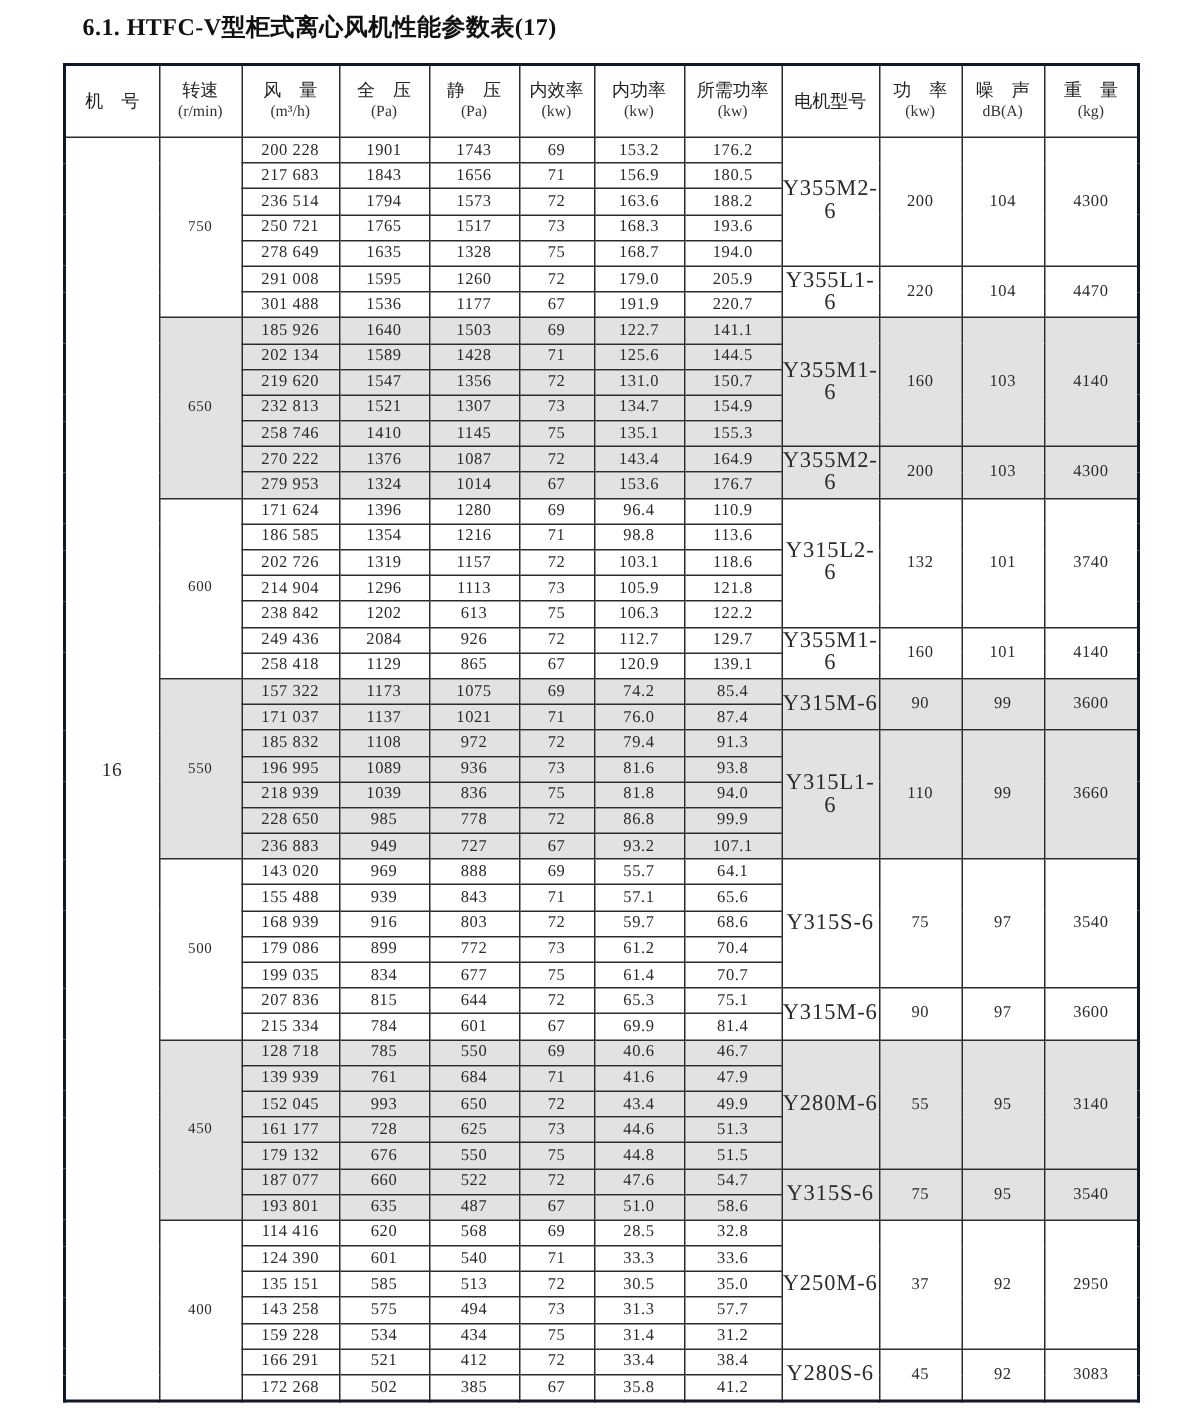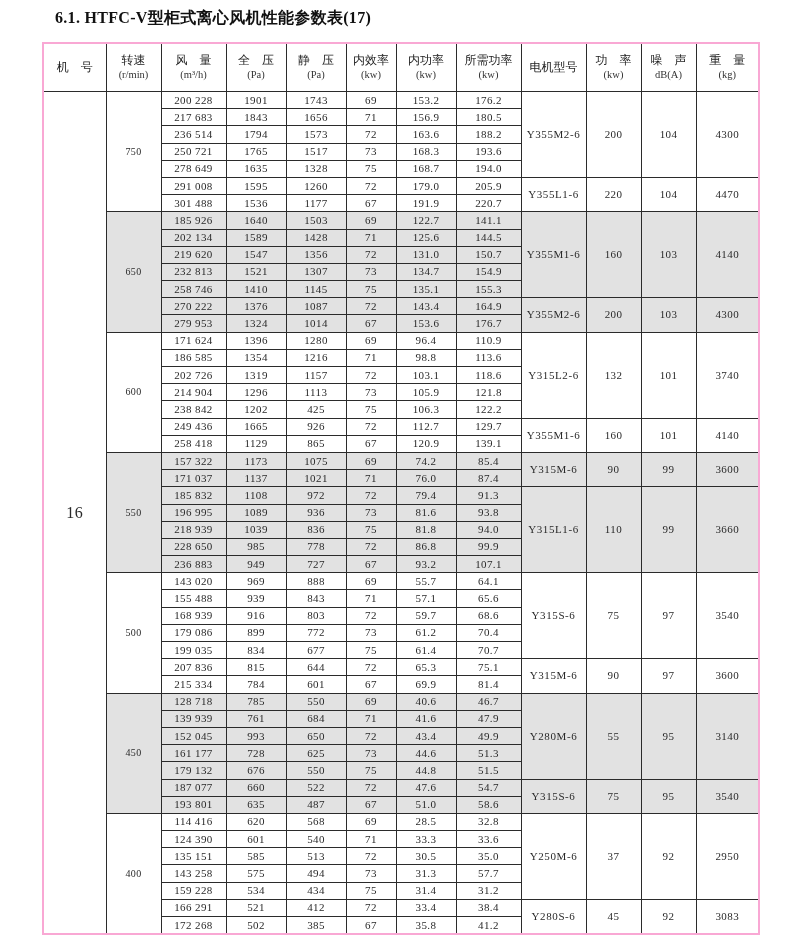--- a/index.html
+++ b/index.html
@@ -27,21 +27,21 @@
     color: #111;
     white-space: nowrap;
   }
   table.perf {
     position: absolute;
     left: 42px;
     top: 42px;
     border-collapse: collapse;
     table-layout: fixed;
     width: 716px;
-    border: 2px solid #f9a8d4;
+    border: 2px solid #0f172a;
   }
   table.perf th, table.perf td {
     border: 1px solid #2b2b2b;
     text-align: center;
     vertical-align: middle;
     padding: 0;
     overflow: hidden;
     background: #ffffff;
   }
   table.perf th {
@@ -58,24 +58,24 @@
   table.perf td {
     height: 16.2px;
     font-size: 11px;
     line-height: 1;
     color: #2a2a2a;
     letter-spacing: 0.4px;
   }
   table.perf tr.shaded td { background: #e2e2e2; }
   table.perf td.mno {
     background: #ffffff !important;
-    font-size: 16px;
+    font-size: 13px;
   }
   table.perf td.speed { font-size: 10px; }
-  table.perf td.motor { font-size: 11px; letter-spacing: 0.6px; }
+  table.perf td.motor { font-size: 15px; letter-spacing: 0.6px; }
 </style>
 </head>
 <body>
 
 <div class="page">
   <div class="doc-title">6.1. HTFC-V型柜式离心风机性能参数表(17)</div>
 
   <table class="perf">
     <colgroup>
       <col style="width:63px">
@@ -306,28 +306,28 @@
           <td>214 904</td>
           <td>1296</td>
           <td>1113</td>
           <td>73</td>
           <td>105.9</td>
           <td>121.8</td>
         </tr>
         <tr>
           <td>238 842</td>
           <td>1202</td>
-          <td>425</td>
+          <td>613</td>
           <td>75</td>
           <td>106.3</td>
           <td>122.2</td>
         </tr>
         <tr>
           <td>249 436</td>
-          <td>1665</td>
+          <td>2084</td>
           <td>926</td>
           <td>72</td>
           <td>112.7</td>
           <td>129.7</td>
           <td class="motor" rowspan="2">Y355M1-6</td>
           <td rowspan="2">160</td>
           <td rowspan="2">101</td>
           <td rowspan="2">4140</td>
         </tr>
         <tr>

